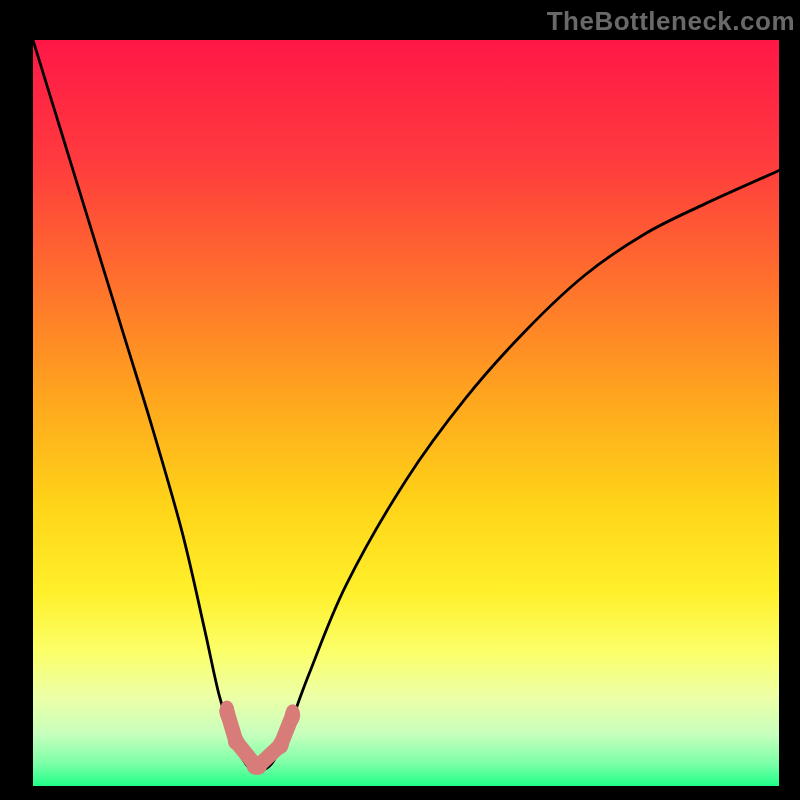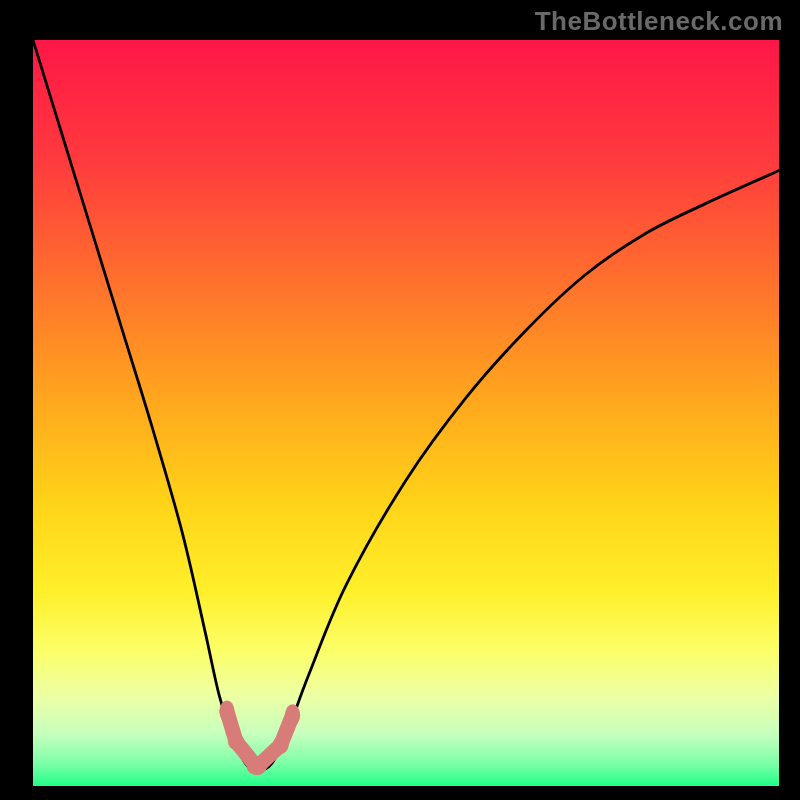--- a/index.html
+++ b/index.html
@@ -12,21 +12,21 @@
   }
   .outer {
     position: relative;
     width: 800px;
     height: 800px;
     background: #000000;
   }
   .watermark {
     position: absolute;
     top: 6px;
-    right: 17px;
+    right: 5px;
     font-family: Arial, Helvetica, sans-serif;
     font-size: 26px;
     font-weight: 600;
     color: #696969;
     letter-spacing: 0.5px;
   }
   .plot-box {
     position: absolute;
     top: 40px;
     left: 33px;

